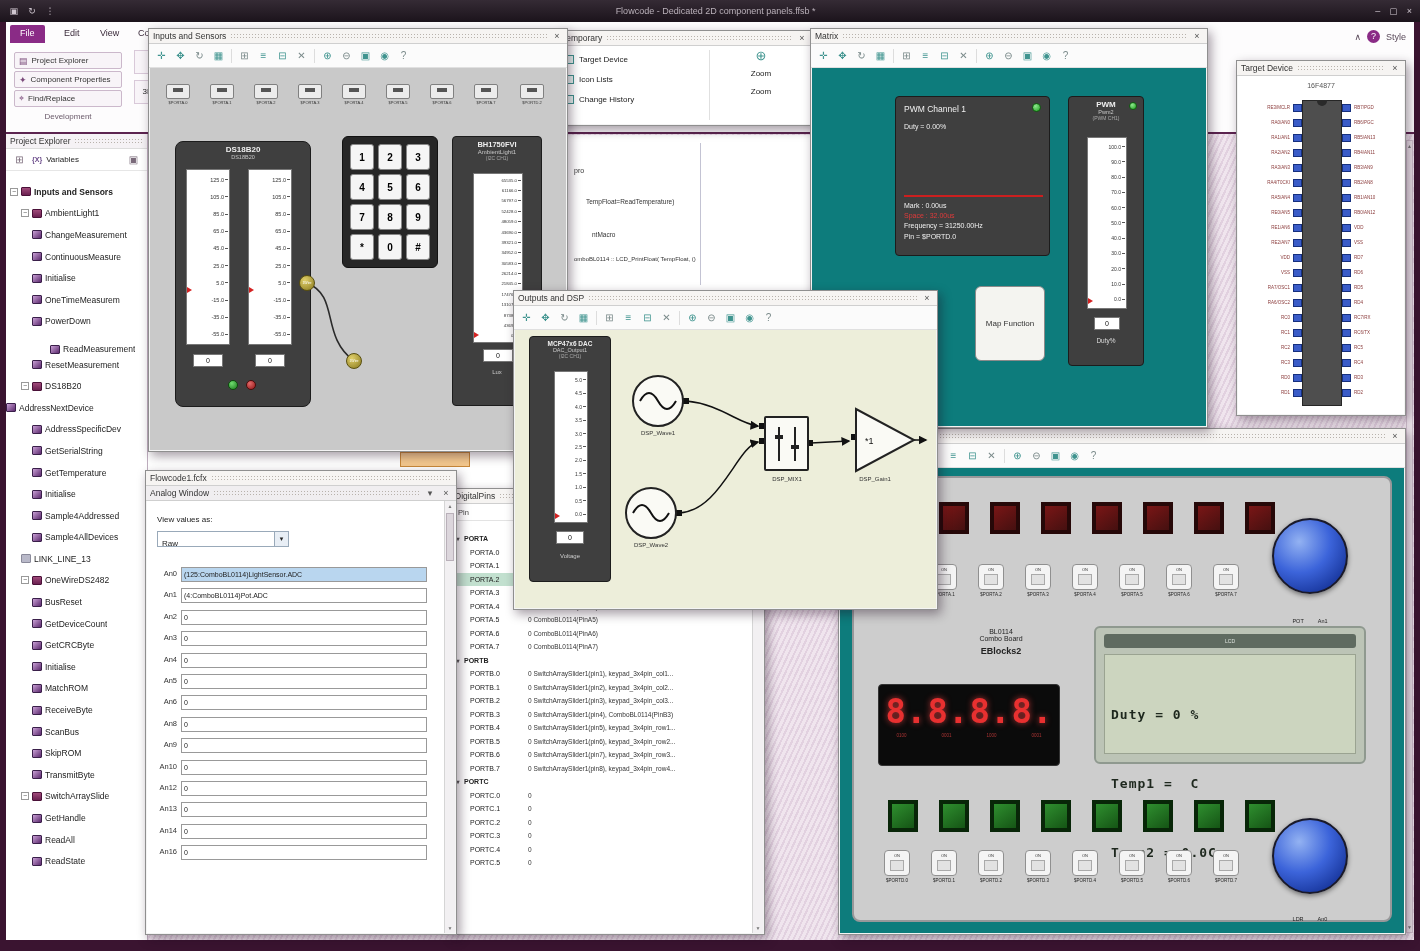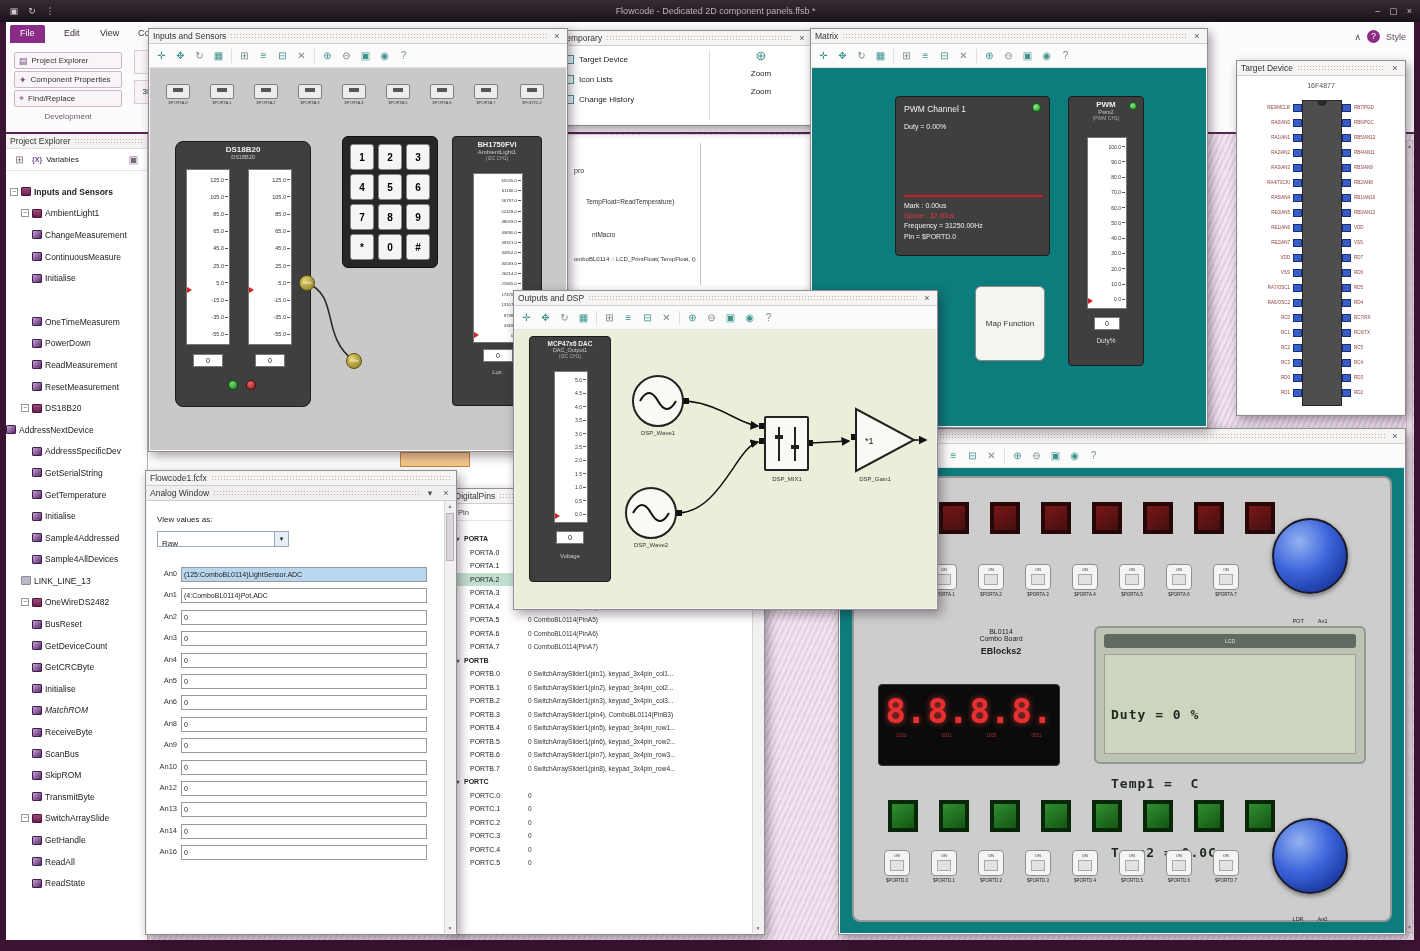--- a/index.html
+++ b/index.html
@@ -197,29 +197,29 @@
           <span class="tlabel">ChangeMeasurement</span>
         </div>
         <div class="trow" style="padding-left: 26px;">
           <span class="tico leaf"></span>
           <span class="tlabel">ContinuousMeasure</span>
         </div>
         <div class="trow" style="padding-left: 26px;">
           <span class="tico leaf"></span>
           <span class="tlabel">Initialise</span>
         </div>
-        <div class="trow" style="padding-left: 26px; margin-top: 22px;">
+        <div class="trow" style="padding-left: 26px;">
           <span class="tico leaf"></span>
           <span class="tlabel">OneTimeMeasurem</span>
         </div>
         <div class="trow" style="padding-left: 26px;">
           <span class="tico leaf"></span>
           <span class="tlabel">PowerDown</span>
         </div>
-        <div class="trow" style="padding-left: 26px;">
+        <div class="trow" style="padding-left: 44px; align-items: flex-end;">
           <span class="tico leaf"></span>
           <span class="tlabel">ReadMeasurement</span>
         </div>
         <div class="trow" style="padding-left: 26px;">
           <span class="tico leaf"></span>
           <span class="tlabel">ResetMeasurement</span>
         </div>
         <div class="trow" style="padding-left: 15px;">
           <span class="texp">−</span>
           <span class="tico folder"></span>
@@ -271,21 +271,21 @@
           <span class="tlabel">GetDeviceCount</span>
         </div>
         <div class="trow" style="padding-left: 26px;">
           <span class="tico leaf"></span>
           <span class="tlabel">GetCRCByte</span>
         </div>
         <div class="trow" style="padding-left: 26px;">
           <span class="tico leaf"></span>
           <span class="tlabel">Initialise</span>
         </div>
-        <div class="trow" style="padding-left: 26px; font-style: italic;">
+        <div class="trow" style="padding-left: 26px;">
           <span class="tico leaf"></span>
           <span class="tlabel">MatchROM</span>
         </div>
         <div class="trow" style="padding-left: 26px;">
           <span class="tico leaf"></span>
           <span class="tlabel">ReceiveByte</span>
         </div>
         <div class="trow" style="padding-left: 26px;">
           <span class="tico leaf"></span>
           <span class="tlabel">ScanBus</span>

